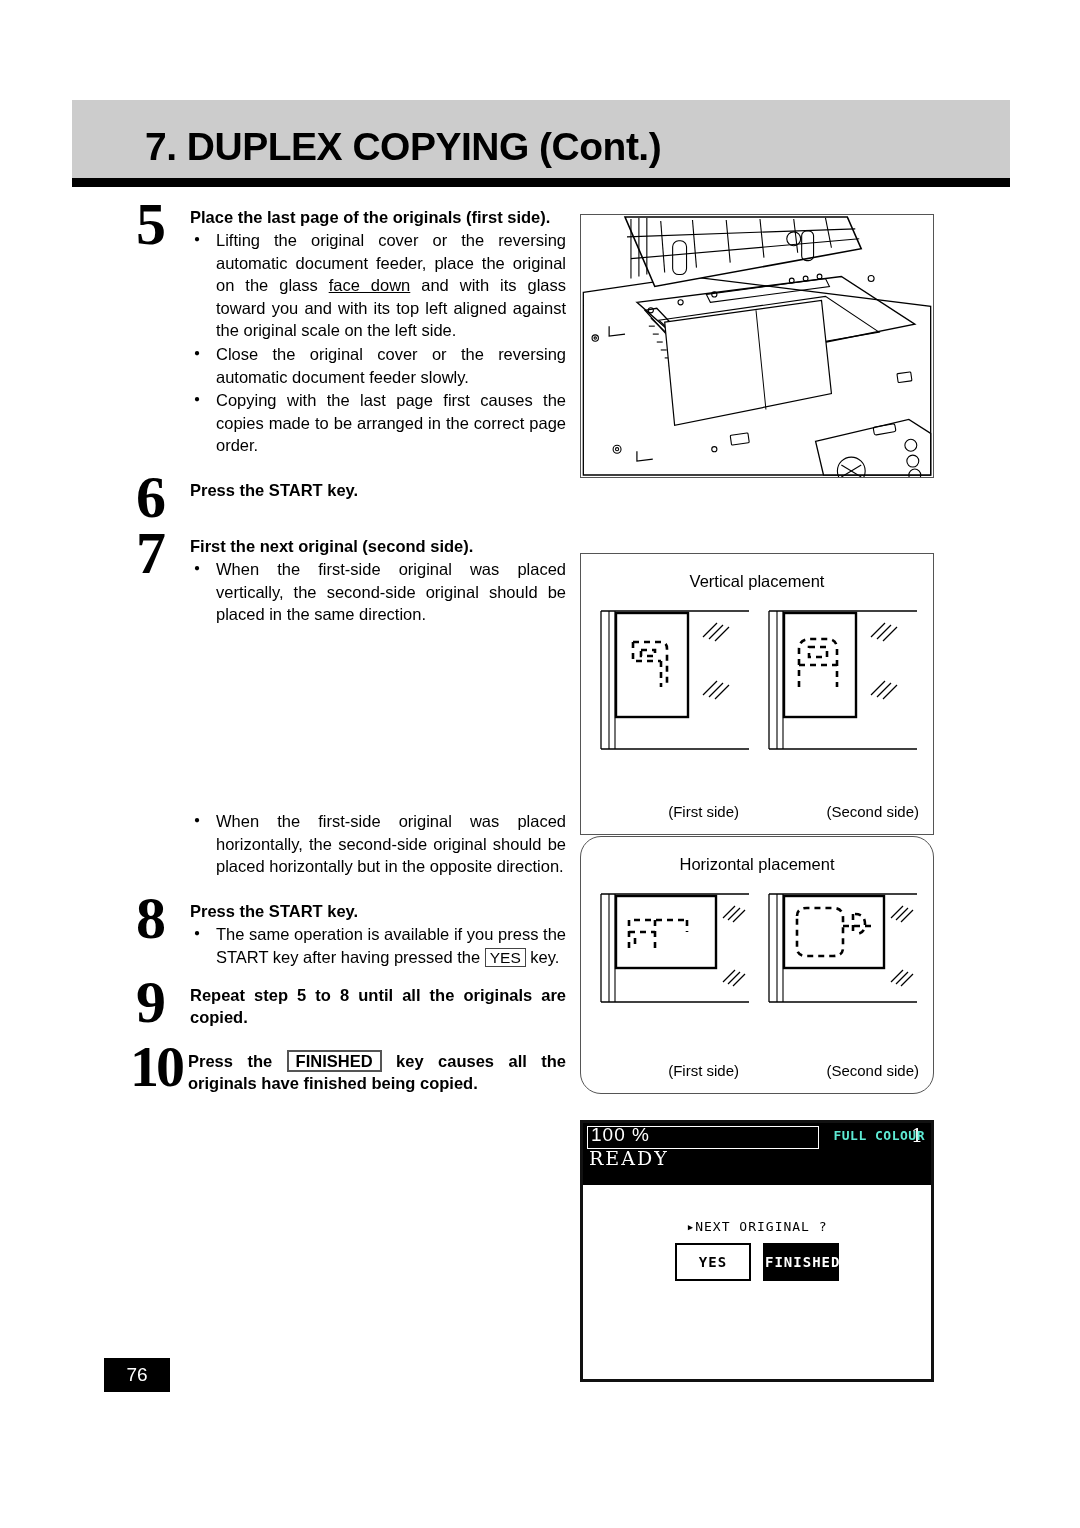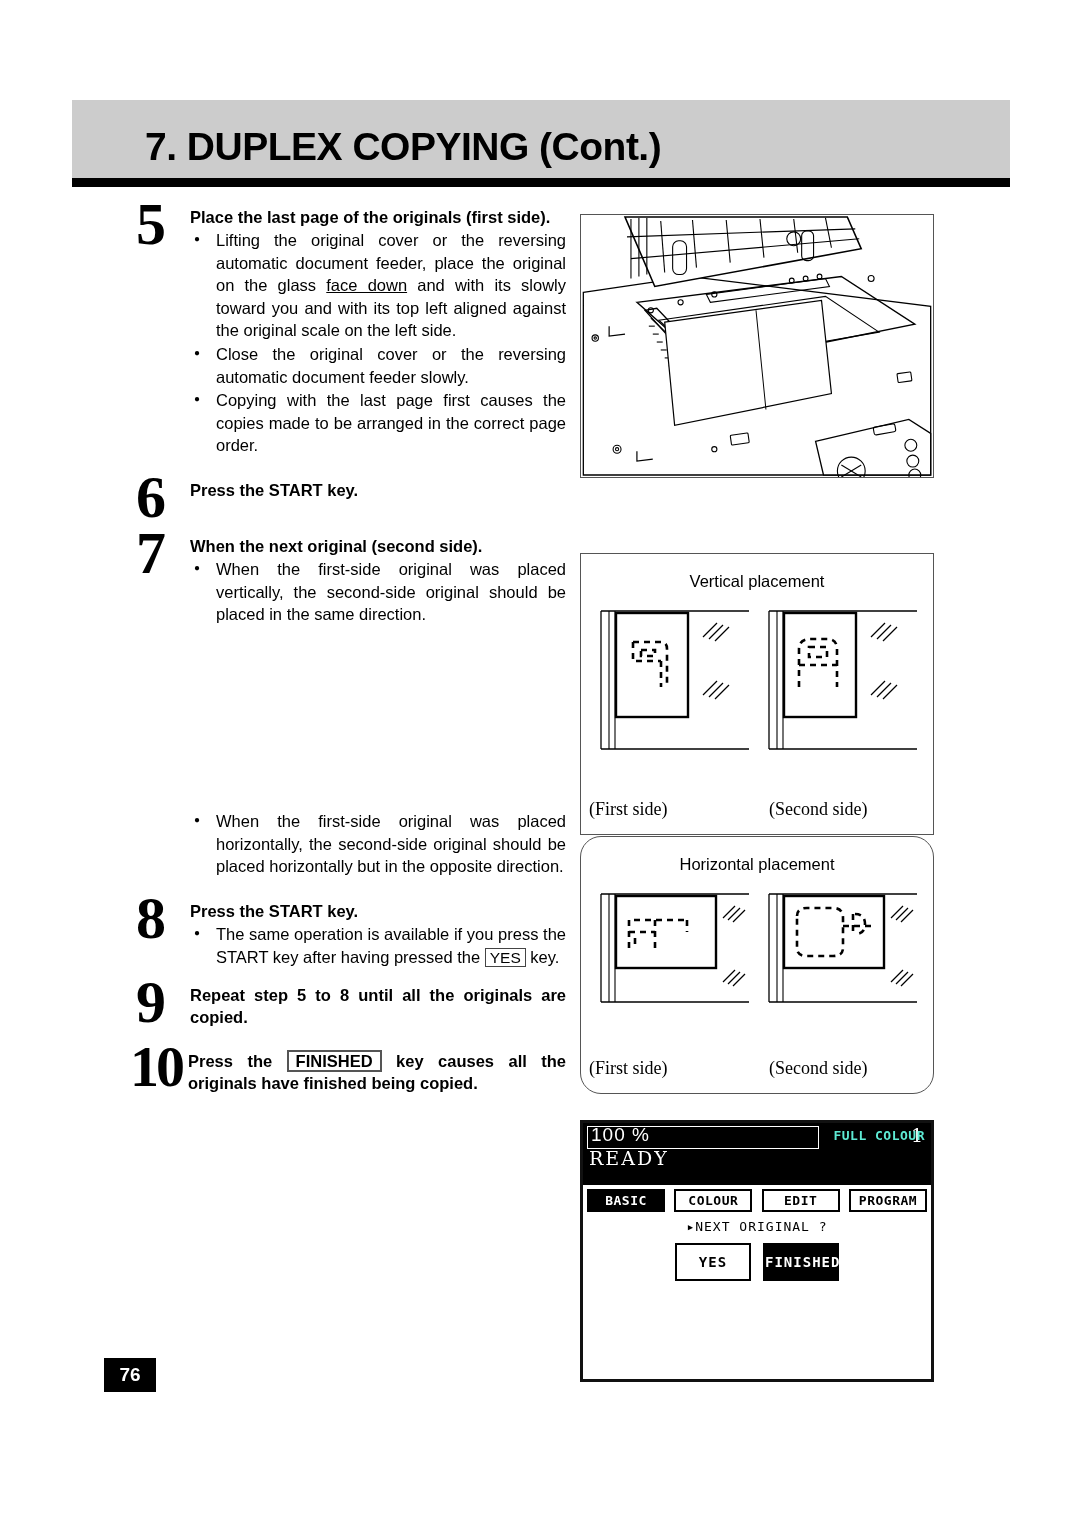--- a/index.html
+++ b/index.html
@@ -142,24 +142,23 @@
     position: absolute;
     top: 18px;
     left: 0;
     width: 100%;
     text-align: center;
     font-size: 16.5px;
   }
   .side-label {
     position: absolute;
     bottom: 14px;
-    font-size: 18px;
-    text-align: left;
+    font-size: 15px;
+    text-align: right;
     width: 150px;
-    font-family: Liberation Serif, serif;
   }
   .side-label.first  { left: 8px; }
   .side-label.second { left: 188px; }
 
   
   .platen {
     position: absolute;
     top: 55px;
     width: 152px;
     height: 143px;
@@ -292,47 +291,47 @@
   .lcd-key.active {
     background: #000;
     color: #fff;
   }
 
   
   #page-number {
     position: absolute;
     left: 104px;
     top: 1358px;
-    width: 52px;
+    width: 66px;
     height: 34px;
     background: #000;
     color: #fff;
     font-size: 19px;
-    font-weight: bold;
+    font-weight: normal;
     text-align: center;
     line-height: 34px;
   }
 </style>
 </head>
 <body>
 
 <div id="header-band"></div>
 <div id="header-title">7. DUPLEX COPYING (Cont.)</div>
 <div id="header-rule"></div>
 
 <div id="left-col">
 
   <div class="step">
     <div class="step-num">5</div>
     <p class="step-title">Place the last page of the originals (first side).</p>
     <ul class="bullets">
       <li>
         <span>Lifting the original cover or the reversing</span>
         <span class="tight">automatic document feeder, place the original</span>
-        <span>on the glass </span><u class="fd">face down</u><span> and with its slowly</span>
+        <span>on the glass </span><u class="fd">face down</u><span> and with its glass</span>
         <span class="tight">toward you and with its top left aligned against</span>
         <span>the original scale on the left side.</span>
       </li>
       <li>
         <span>Close the original cover or the reversing</span>
         <span>automatic document feeder slowly.</span>
       </li>
       <li>
         <span>Copying with the last page first causes the</span>
         <span>copies made to be arranged in the correct</span>
@@ -345,21 +344,21 @@
 
   <div class="step">
     <div class="step-num">6</div>
     <p class="step-title">Press the START key.</p>
   </div>
 
   <div class="gap-lg"></div>
 
   <div class="step">
     <div class="step-num">7</div>
-    <p class="step-title">When the next original (second side).</p>
+    <p class="step-title">First the next original (second side).</p>
     <ul class="bullets">
       <li>
         <span>When the first-side original was placed</span>
         <span class="tight">vertically, the second-side original should be</span>
         <span>placed in the same direction.</span>
       </li>
     </ul>
   </div>
 
   <div style="height:181px"></div>
@@ -611,26 +610,20 @@
 <div id="lcd-panel">
   <div id="lcd-top">
     <div id="lcd-ratio-box"></div>
     <div id="lcd-zoom">100 %</div>
     <div id="lcd-copies">1</div>
     <div id="lcd-colourmode">FULL COLOUR</div>
     <div id="lcd-status">READY</div>
   </div>
 
   <div id="lcd-body">
-    <div id="lcd-tabs">
-      <div class="lcd-tab active">BASIC</div>
-      <div class="lcd-tab">COLOUR</div>
-      <div class="lcd-tab">EDIT</div>
-      <div class="lcd-tab">PROGRAM</div>
-    </div>
 
     <div id="lcd-prompt">▸NEXT ORIGINAL ?</div>
 
     <div id="lcd-keys">
       <div class="lcd-key">YES</div>
       <div class="lcd-key active">FINISHED</div>
     </div>
   </div>
 </div>
 

